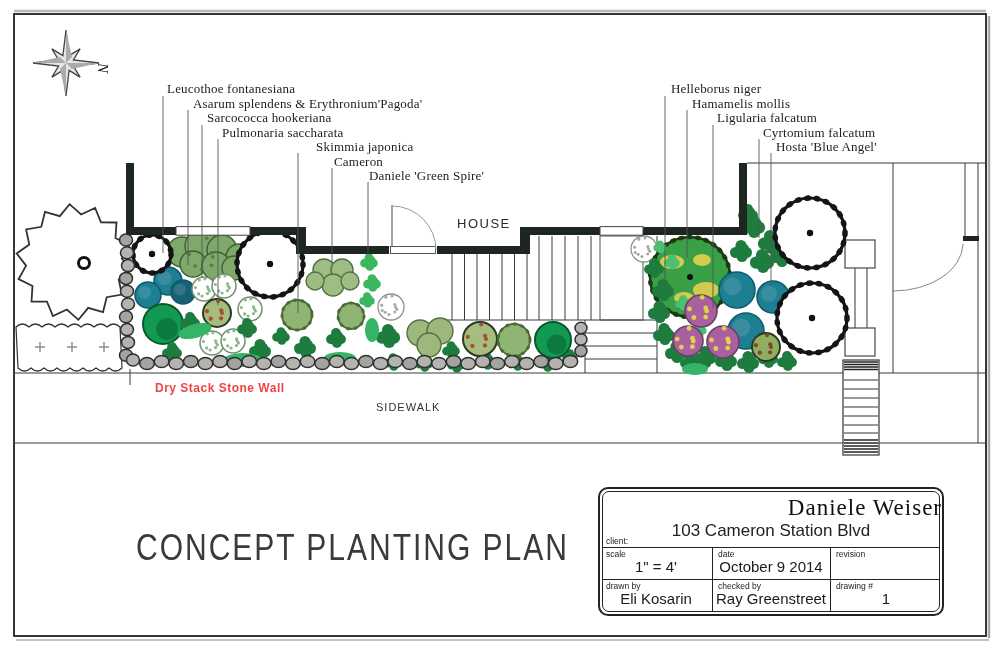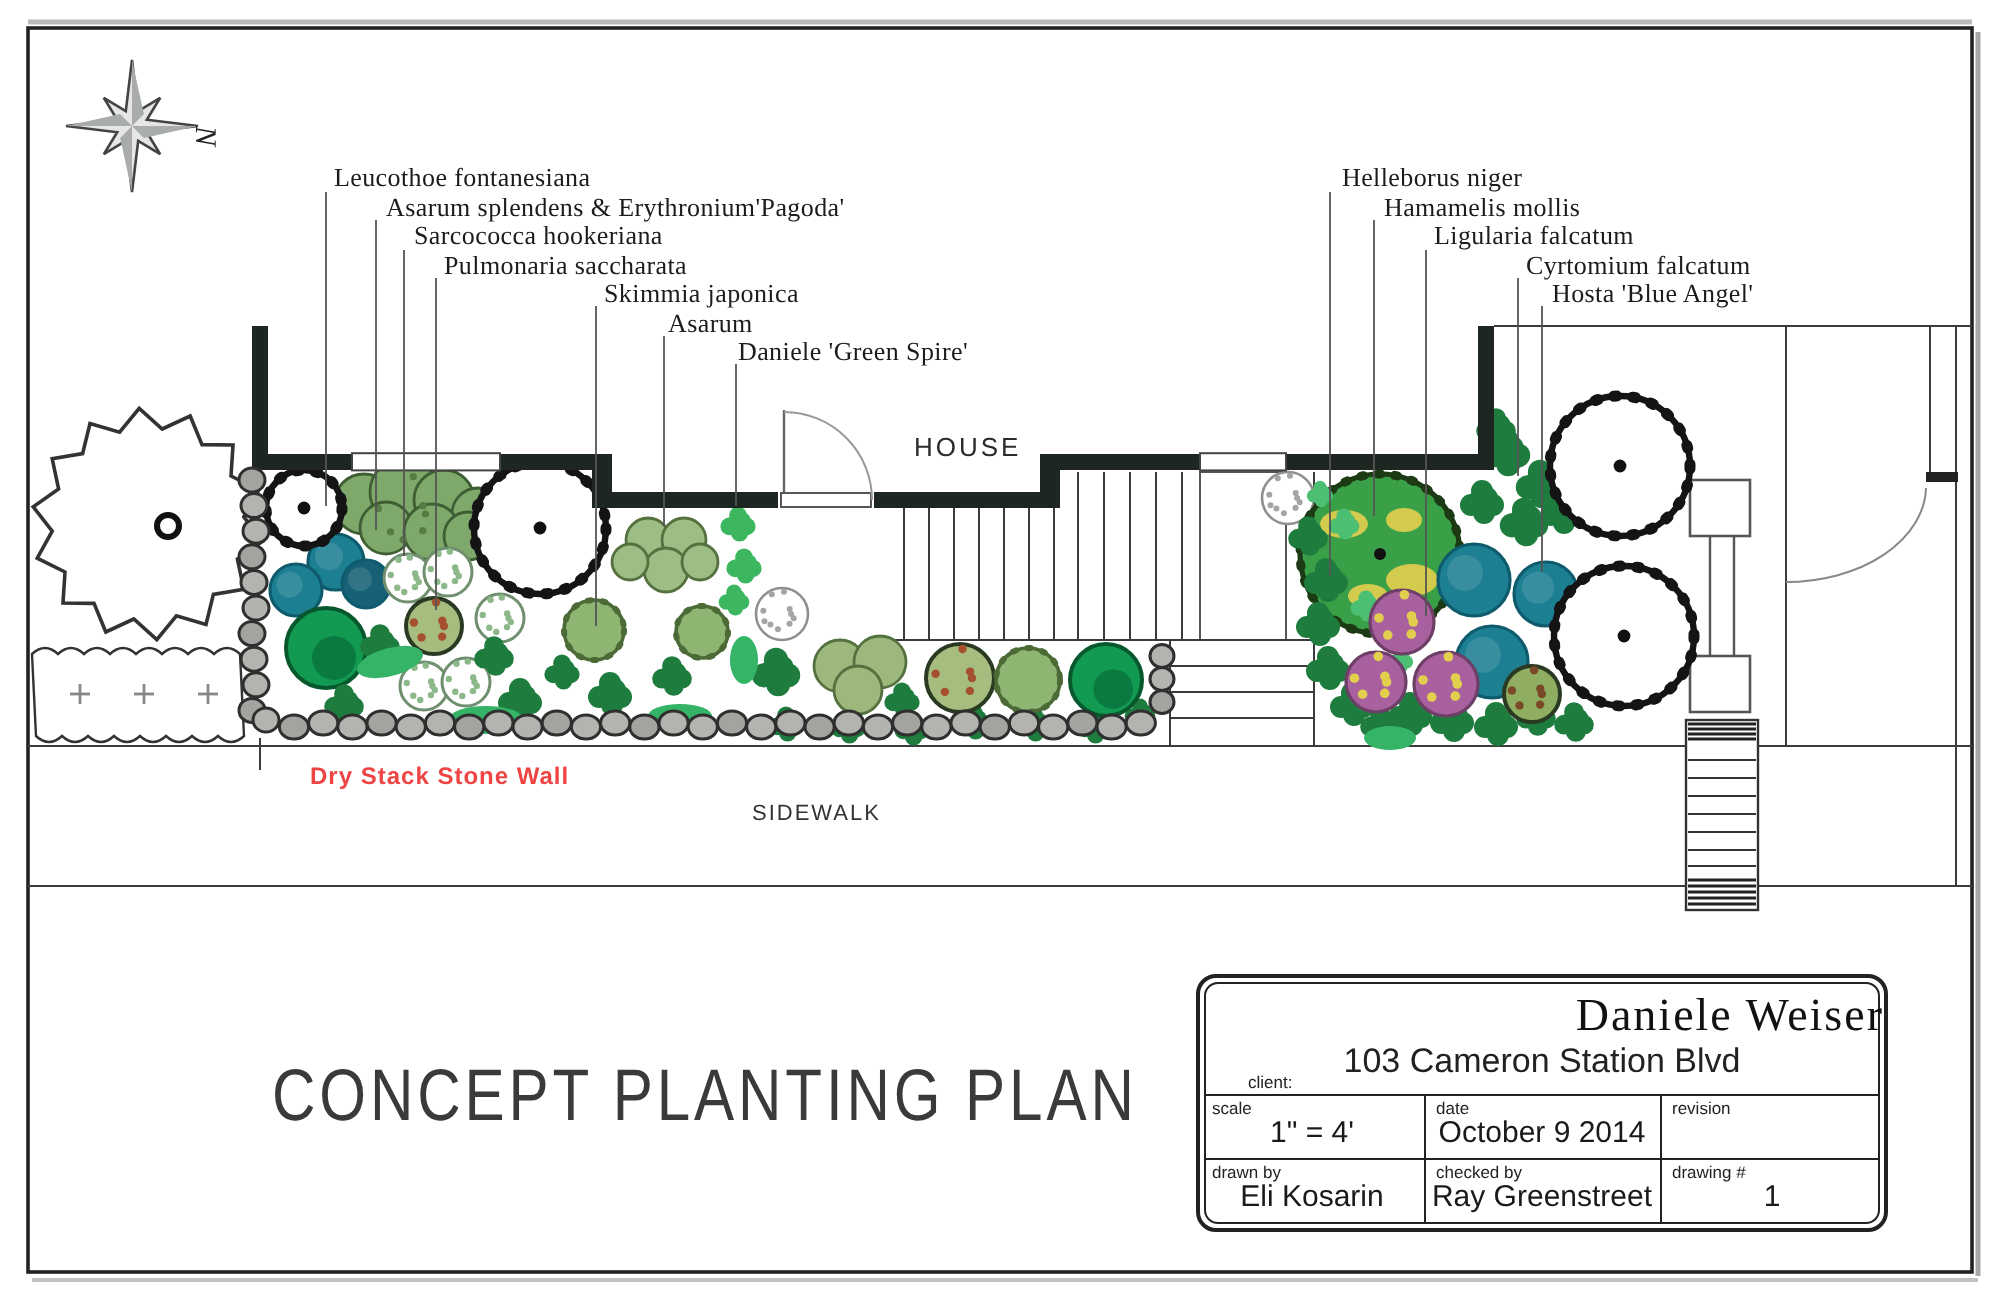--- a/index.html
+++ b/index.html
@@ -592,41 +592,41 @@
         <path d="M66,63 L66,96 L60.06,68.94 Z" fill="#a9ada9"></path>
         <path d="M66,63 L33,63 L60.06,57.06 Z" fill="#a9ada9"></path>
         <text x="103" y="68" font-size="15" font-family="&quot;Liberation Serif&quot;,serif" font-style="italic" fill="#222" transform="rotate(90 103 63)">N</text>
       </g>
     </svg>
 
   <span class="lbl plant" style="left:167px;top:81px">Leucothoe fontanesiana</span>
   <span class="lbl plant" style="left:193px;top:96px">Asarum splendens &amp; Erythronium'Pagoda'</span>
   <span class="lbl plant" style="left:207px;top:110px">Sarcococca hookeriana</span>
   <span class="lbl plant" style="left:222px;top:125px">Pulmonaria saccharata</span>
-  <span class="lbl plant" style="left:302px;top:139px">Skimmia japonica</span>
-  <span class="lbl plant" style="left:334px;top:154px">Asarum</span>
+  <span class="lbl plant" style="left:316px;top:139px">Skimmia japonica</span>
+  <span class="lbl plant" style="left:334px;top:154px">Cameron</span>
   <span class="lbl plant" style="left:369px;top:168px">Daniele 'Green Spire'</span>
 
   <span class="lbl plant" style="left:671px;top:81px">Helleborus niger</span>
   <span class="lbl plant" style="left:692px;top:96px">Hamamelis mollis</span>
   <span class="lbl plant" style="left:717px;top:110px">Ligularia falcatum</span>
   <span class="lbl plant" style="left:763px;top:125px">Cyrtomium falcatum</span>
   <span class="lbl plant" style="left:776px;top:139px">Hosta 'Blue Angel'</span>
 
   <span class="lbl hand house" style="left:457px;top:216px">HOUSE</span>
   <span class="lbl hand sidewalk" style="left:376px;top:401px">SIDEWALK</span>
   <span class="lbl hand stonewall" style="left:155px;top:381px">Dry Stack Stone Wall</span>
 
   <div class="lbl hand maintitle" style="left:136px;top:527px">CONCEPT PLANTING PLAN</div>
 
   <div id="tblock">
     <div class="inner"></div>
     <div class="tb-name">Daniele Weiser</div>
     <div class="tb-addr" style="top:32px">103 Cameron Station Blvd</div>
-    <div class="tb-small" style="left:24px;top:47px">client:</div>
+    <div class="tb-small" style="left:6px;top:47px">client:</div>
 
     <div class="tb-line" style="left:3px;right:3px;top:58px;height:1px"></div>
     <div class="tb-line" style="left:3px;right:3px;top:90px;height:1px"></div>
     <div class="tb-line" style="left:112px;top:58px;width:1px;bottom:3px"></div>
     <div class="tb-line" style="left:230px;top:58px;width:1px;bottom:3px"></div>
 
     <div class="tb-small" style="left:6px;top:60px">scale</div>
     <div class="tb-small" style="left:118px;top:60px">date</div>
     <div class="tb-small" style="left:236px;top:60px">revision</div>
     <div class="tb-val" style="left:0;width:112px;top:69px">1" = 4'</div>

